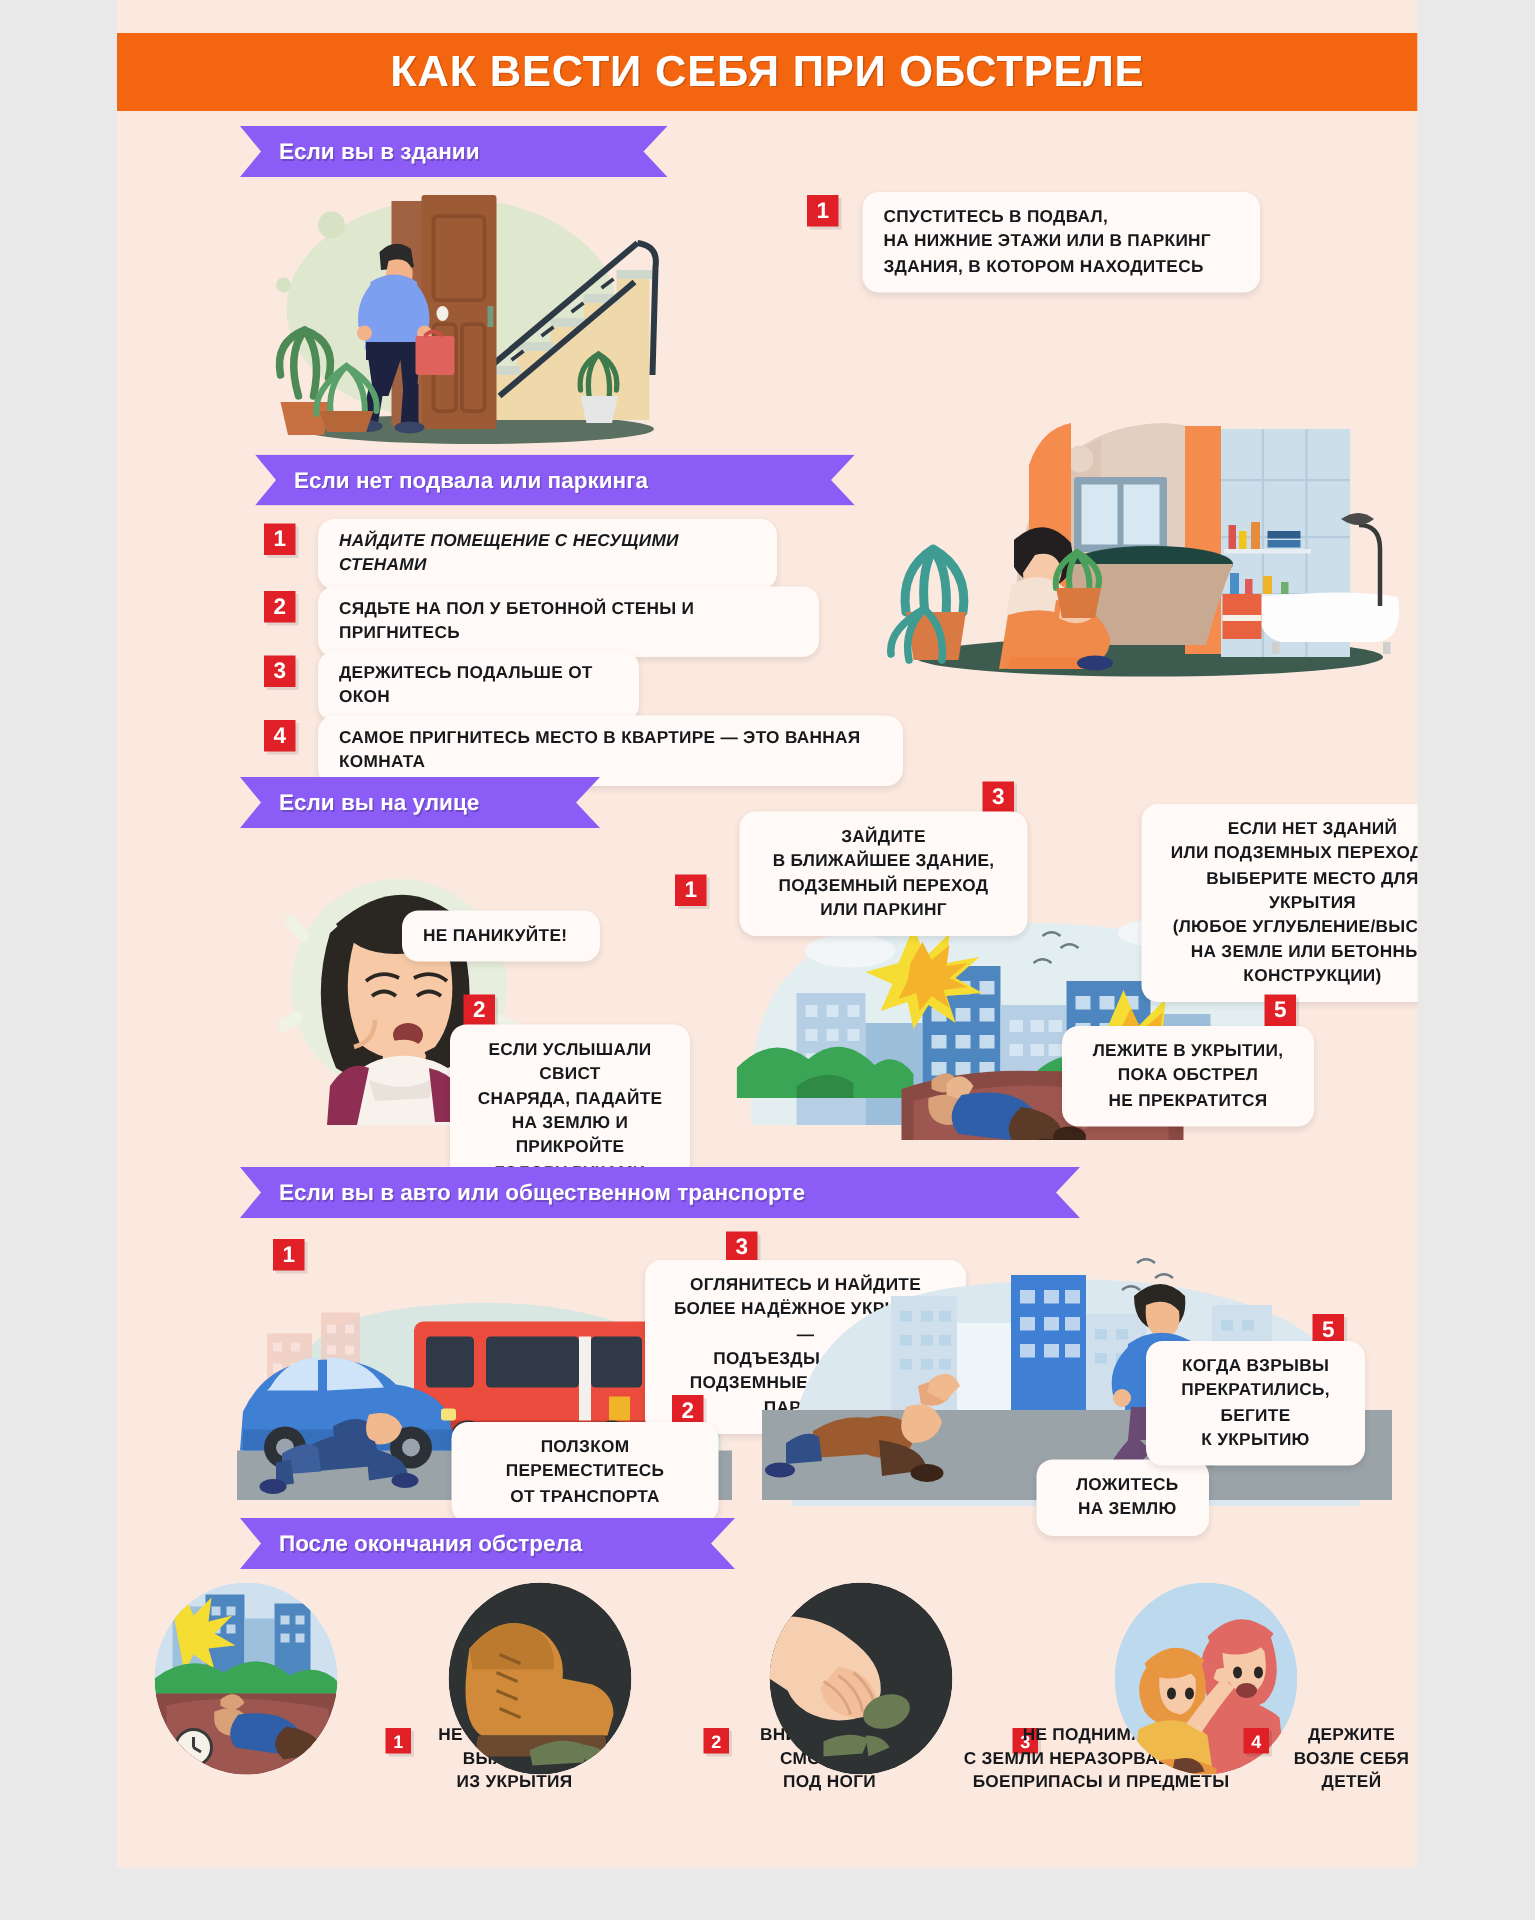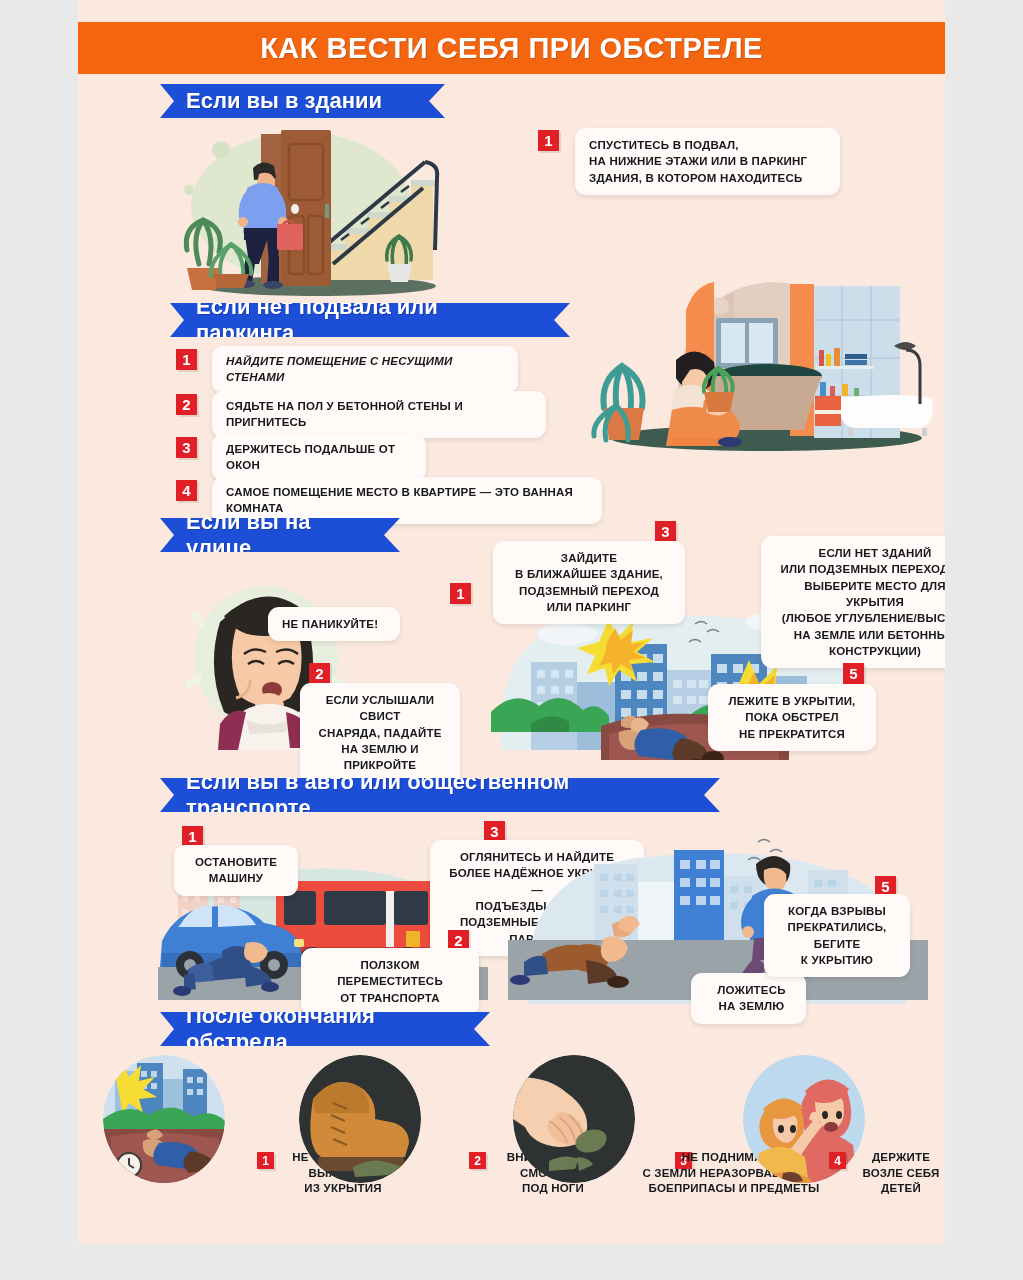--- a/index.html
+++ b/index.html
@@ -27,24 +27,24 @@
     color: #ffffff;
     font-size: 29px;
     font-weight: bold;
     letter-spacing: 0.5px;
     text-shadow: 1px 1px 0 rgba(0,0,0,.18);
   }
   
   .ribbon {
     position: absolute;
     height: 34px;
-    background: #1d4ed8;
+    background: #8b5cf6;
     display: flex; align-items: center;
     padding-left: 26px; padding-right: 34px;
-    color: #fff; font-size: 22px; font-weight: bold;
+    color: #fff; font-size: 15px; font-weight: bold;
     clip-path: polygon(0 0, 100% 0, calc(100% - 16px) 50%, 100% 100%, 0 100%, 14px 50%);
     text-shadow: 1px 1px 0 rgba(0,0,0,.2);
     filter: drop-shadow(0 2px 2px rgba(0,0,0,.15));
   }
   
   .num {
     width: 21px; height: 21px;
     background: #e01f26;
     color: #fff;
     font-size: 15px; font-weight: bold;
@@ -249,21 +249,21 @@
   <div class="num badge-abs" style="left:98px; top:349px;">1</div>
   <div class="bubble" style="left:134px; top:346px; width:306px; padding:7px 14px;font-style:italic;">НАЙДИТЕ ПОМЕЩЕНИЕ С НЕСУЩИМИ СТЕНАМИ</div>
 
   <div class="num badge-abs" style="left:98px; top:394px;">2</div>
   <div class="bubble" style="left:134px; top:391px; width:334px; padding:7px 14px;">СЯДЬТЕ НА ПОЛ У БЕТОННОЙ СТЕНЫ И ПРИГНИТЕСЬ</div>
 
   <div class="num badge-abs" style="left:98px; top:437px;">3</div>
   <div class="bubble" style="left:134px; top:434px; width:214px; padding:7px 14px;">ДЕРЖИТЕСЬ ПОДАЛЬШЕ ОТ ОКОН</div>
 
   <div class="num badge-abs" style="left:98px; top:480px;">4</div>
-  <div class="bubble" style="left:134px; top:477px; width:390px; padding:7px 14px;">САМОЕ ПОМЕЩЕНИЕ МЕСТО В КВАРТИРЕ — ЭТО ВАННАЯ КОМНАТА</div>
+  <div class="bubble" style="left:134px; top:477px; width:390px; padding:7px 14px;">САМОЕ ПРИГНИТЕСЬ МЕСТО В КВАРТИРЕ — ЭТО ВАННАЯ КОМНАТА</div>
 
   <div class="ribbon" style="left:82px; top:518px; width:240px;">
     <span>Если вы на улице</span>
   </div>
 
   <div class="ill" style="left:108px; top:570px; width:160px; height:180px;">
     <svg width="160" height="180" viewBox="0 0 160 180">
       <circle cx="80" cy="88" r="72" fill="#e8eedd"></circle>
       <g stroke="#eef3e6" stroke-width="8" stroke-linecap="round">
         <path d="M16 54 l-8 -10"></path>
@@ -470,22 +470,20 @@
         <path d="M30 134 q16 -10 24 -4 l2 16 -26 2 z" fill="#3d5f9c"></path>
         <path d="M26 140 l10 -2 l2 16 -12 2 z" fill="#2f4f86"></path>
         <ellipse cx="24" cy="156" rx="9" ry="5" fill="#2b3a74"></ellipse>
         <path d="M86 130 q26 4 28 18 l-26 4 z" fill="#2f4f86"></path>
         <ellipse cx="112" cy="152" rx="9" ry="5" fill="#2b3a74"></ellipse>
       </g>
     </svg>
   </div>
 
   <div class="num badge-abs" style="left:104px; top:826px;">1</div>
-  <div class="bubble center" style="left:96px; top:845px; width:124px; white-space:pre-line;">ОСТАНОВИТЕ
-МАШИНУ</div>
 
   <div class="num badge-abs" style="left:406px; top:821px;">3</div>
   <div class="bubble center" style="left:352px; top:840px; width:214px; white-space:pre-line;">ОГЛЯНИТЕСЬ И НАЙДИТЕ
 БОЛЕЕ НАДЁЖНОЕ УКРЫТИЕ —
 ПОДЪЕЗДЫ ДОМОВ,
 ПОДЗЕМНЫЕ ПЕРЕХОДЫ,
 ПАРКИНГ</div>
 
   <div class="num badge-abs" style="left:370px; top:930px;">2</div>
   <div class="bubble center" style="left:223px; top:948px; width:178px; white-space:pre-line;">ПОЛЗКОМ

